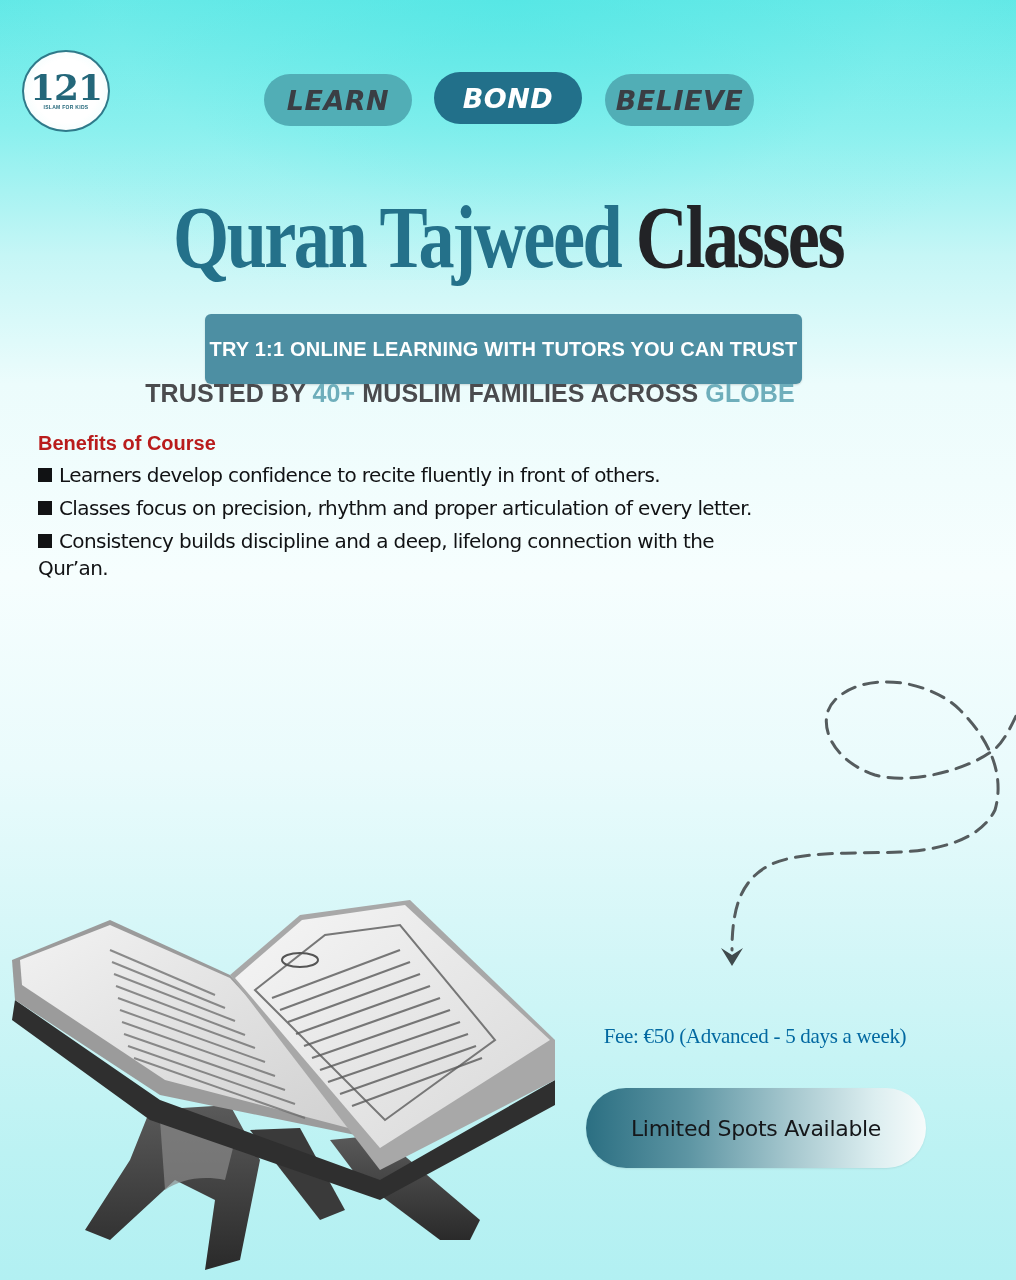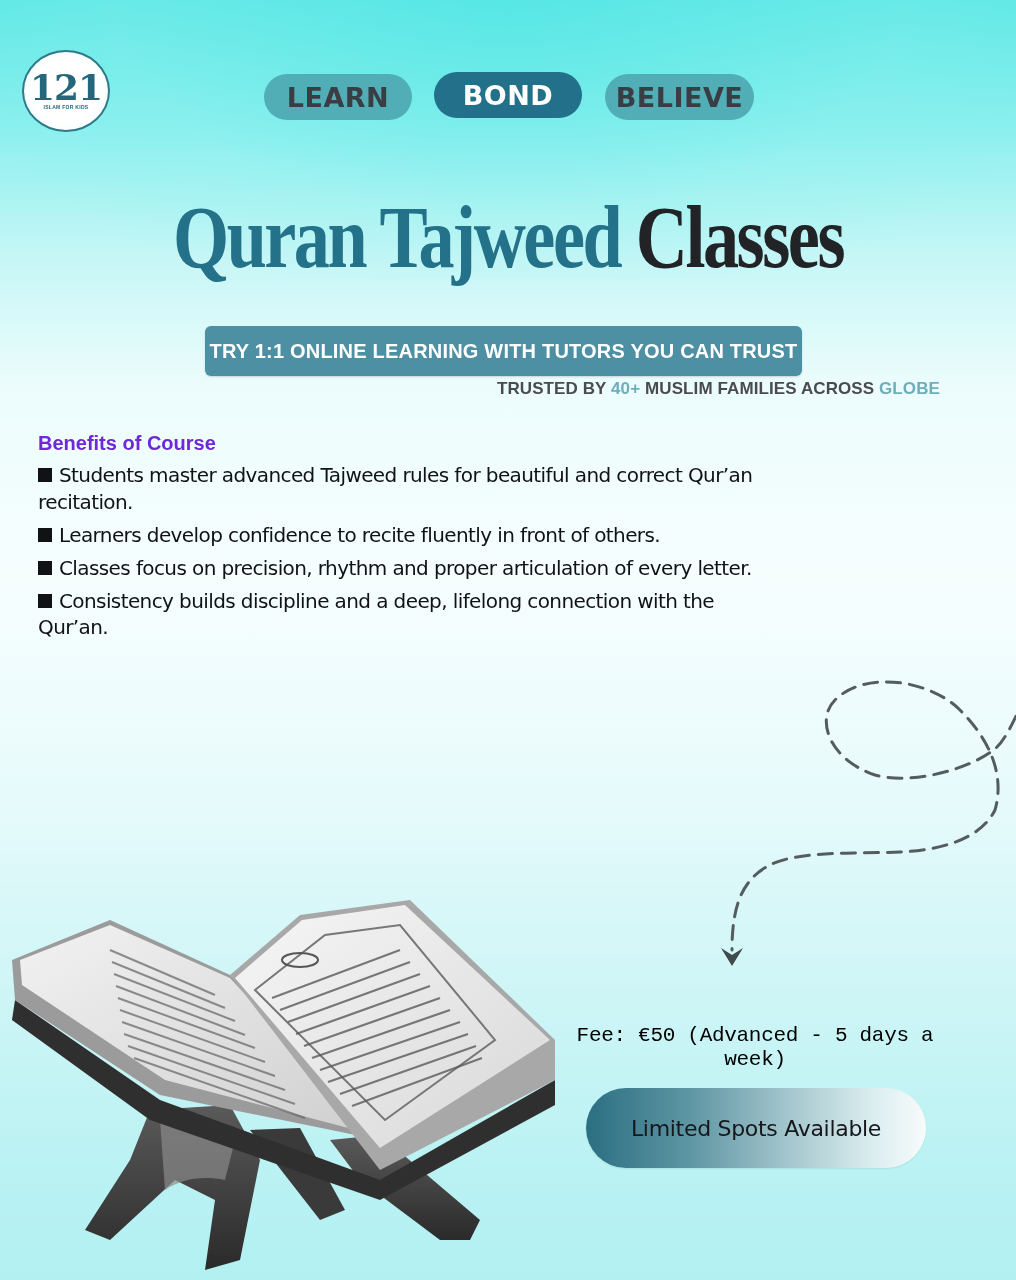--- a/index.html
+++ b/index.html
@@ -23,75 +23,74 @@
     }
     .logo-num {
       font-family: "DejaVu Serif", serif; font-weight: bold; font-size: 36px; color: #24677a;
       line-height: 30px; letter-spacing: -1px;
     }
     .logo-sub { font-size: 5px; font-weight: bold; color: #24677a; letter-spacing: 0.3px; margin-top: 2px; }
 
     
     .pills { position: absolute; top: 73px; left: 264px; width: 490px; height: 54px; }
     .pill {
-      position: absolute; top: 0; height: 46px; border-radius: 26px;
+      position: absolute; top: 0; height: 52px; border-radius: 26px;
       display: flex; align-items: center; justify-content: center;
-      font-family: "DejaVu Sans", sans-serif; font-weight: bold; font-size: 27px; letter-spacing: 0.5px;
+      font-family: "DejaVu Sans", sans-serif; font-weight: bold; font-size: 27px; letter-spacing: 0.5px; font-style: italic;
     }
     .pill.learn { left: 0; width: 148px; background: #51aeb6; color: #3a3e44; top: 1px; }
     .pill.bond { left: 170px; width: 148px; background: #22708a; color: #ffffff; top: -1px; }
     .pill.believe { left: 341px; width: 149px; background: #51aeb6; color: #3a3e44; top: 1px; }
 
     
     .title {
       position: absolute; top: 188px; left: 0; width: 1016px; text-align: center;
       font-family: "Liberation Serif", serif; font-size: 88px; line-height: 100px;
       letter-spacing: -3px; transform: scaleX(0.82); transform-origin: 508px 50%;
       white-space: nowrap;
     }
     .title .t1 { color: #24718a; }
     .title .t2 { color: #222326; }
 
     
     .banner {
-      position: absolute; left: 205px; top: 314px; width: 597px; height: 50px;
+      position: absolute; left: 205px; top: 314px; width: 597px; height: 70px;
       background: #4d8fa3; border-radius: 6px;
       display: flex; align-items: center; justify-content: center;
       color: #ffffff; font-size: 20px; font-weight: bold; letter-spacing: 0.2px;
       box-shadow: 0 1px 2px rgba(0,0,0,0.15);
-      margin-top: 12px;
     }
     .trusted {
-      position: absolute; top: 379px; left: 0; width: 940px; text-align: right;
-      font-size: 17px; font-weight: bold; color: #4a4b4e; letter-spacing: 0.1px;
+      position: absolute; top: 379px; left: 0; width: 940px; text-align: center;
+      font-size: 25px; font-weight: bold; color: #4a4b4e; letter-spacing: 0.1px;
     }
     .trusted .hl { color: #6eaebb; }
 
     
     .benefits { position: absolute; left: 38px; top: 430px; width: 720px; }
-    .benefits-title { font-size: 20px; font-weight: bold; color: #6d28d9; line-height: 26px; margin-bottom: 6px; }
+    .benefits-title { font-size: 20px; font-weight: bold; color: #b91c1c; line-height: 26px; margin-bottom: 6px; }
     .benefit {
       font-size: 20px; color: #111214; line-height: 26.5px; margin-bottom: 6.5px;
       font-family: "DejaVu Sans", sans-serif; letter-spacing: -0.6px;
     }
     .bullet {
       display: inline-block; width: 14px; height: 14px; background: #111214;
       margin-right: 7px; vertical-align: 0px;
     }
 
     
     .dashpath { position: absolute; left: 700px; top: 660px; }
 
     
     .quran { position: absolute; left: 0; top: 880px; }
 
     
     .fee {
       position: absolute; left: 570px; top: 1024px; width: 370px; text-align: center;
-      font-family: Liberation Mono, monospace; font-size: 21px; color: #000000; line-height: 24px;
+      font-family: Liberation Serif, serif; font-size: 21px; color: #0369a1; line-height: 24px;
       letter-spacing: -0.3px;
     }
     .cta {
       position: absolute; left: 586px; top: 1088px; width: 340px; height: 80px; border-radius: 40px;
       background: linear-gradient(90deg, #2b6f82 0%, #5d95a3 30%, #a5c7ce 60%, #dceef0 85%, #f7fbfb 100%);
       display: flex; align-items: center; justify-content: center;
       font-family: "DejaVu Sans", sans-serif; font-size: 22px; color: #15171a; letter-spacing: -0.3px;
       box-shadow: 0 1px 2px rgba(0,0,0,0.08);
     }
   </style>
@@ -117,21 +116,20 @@
 </h1>
 
 <div class="banner">TRY 1:1 ONLINE LEARNING WITH TUTORS YOU CAN TRUST</div>
 
 <div class="trusted">
   <span>TRUSTED BY </span><span class="hl">40+</span><span> MUSLIM FAMILIES ACROSS </span><span class="hl">GLOBE</span>
 </div>
 
 <div class="benefits">
   <div class="benefits-title">Benefits of Course</div>
-  <div class="benefit"><span class="bullet"></span><span>Students master advanced Tajweed rules for beautiful and correct Qur’an recitation.</span></div>
   <div class="benefit"><span class="bullet"></span><span>Learners develop confidence to recite fluently in front of others.</span></div>
   <div class="benefit"><span class="bullet"></span><span>Classes focus on precision, rhythm and proper articulation of every letter.</span></div>
   <div class="benefit"><span class="bullet"></span><span>Consistency builds discipline and a deep, lifelong connection with the Qur’an.</span></div>
 </div>
 
 <svg class="dashpath" width="316" height="320" viewBox="0 0 316 320">
   <path d="M 325 35 C 315 60, 305 80, 296 88 C 270 110, 210 125, 175 115 C 130 100, 115 60, 135 40 C 165 10, 230 20, 260 50 C 290 80, 305 115, 295 150 C 280 180, 240 190, 200 192 C 160 194, 100 190, 70 205 C 40 220, 32 250, 32 290" fill="none" stroke="#555c5e" stroke-width="3" stroke-dasharray="14 9" stroke-linecap="round"></path>
   <path d="M 21 288 L 32 306 L 43 288 L 32 295 Z" fill="#3f4a4c"></path>
 </svg>
 

